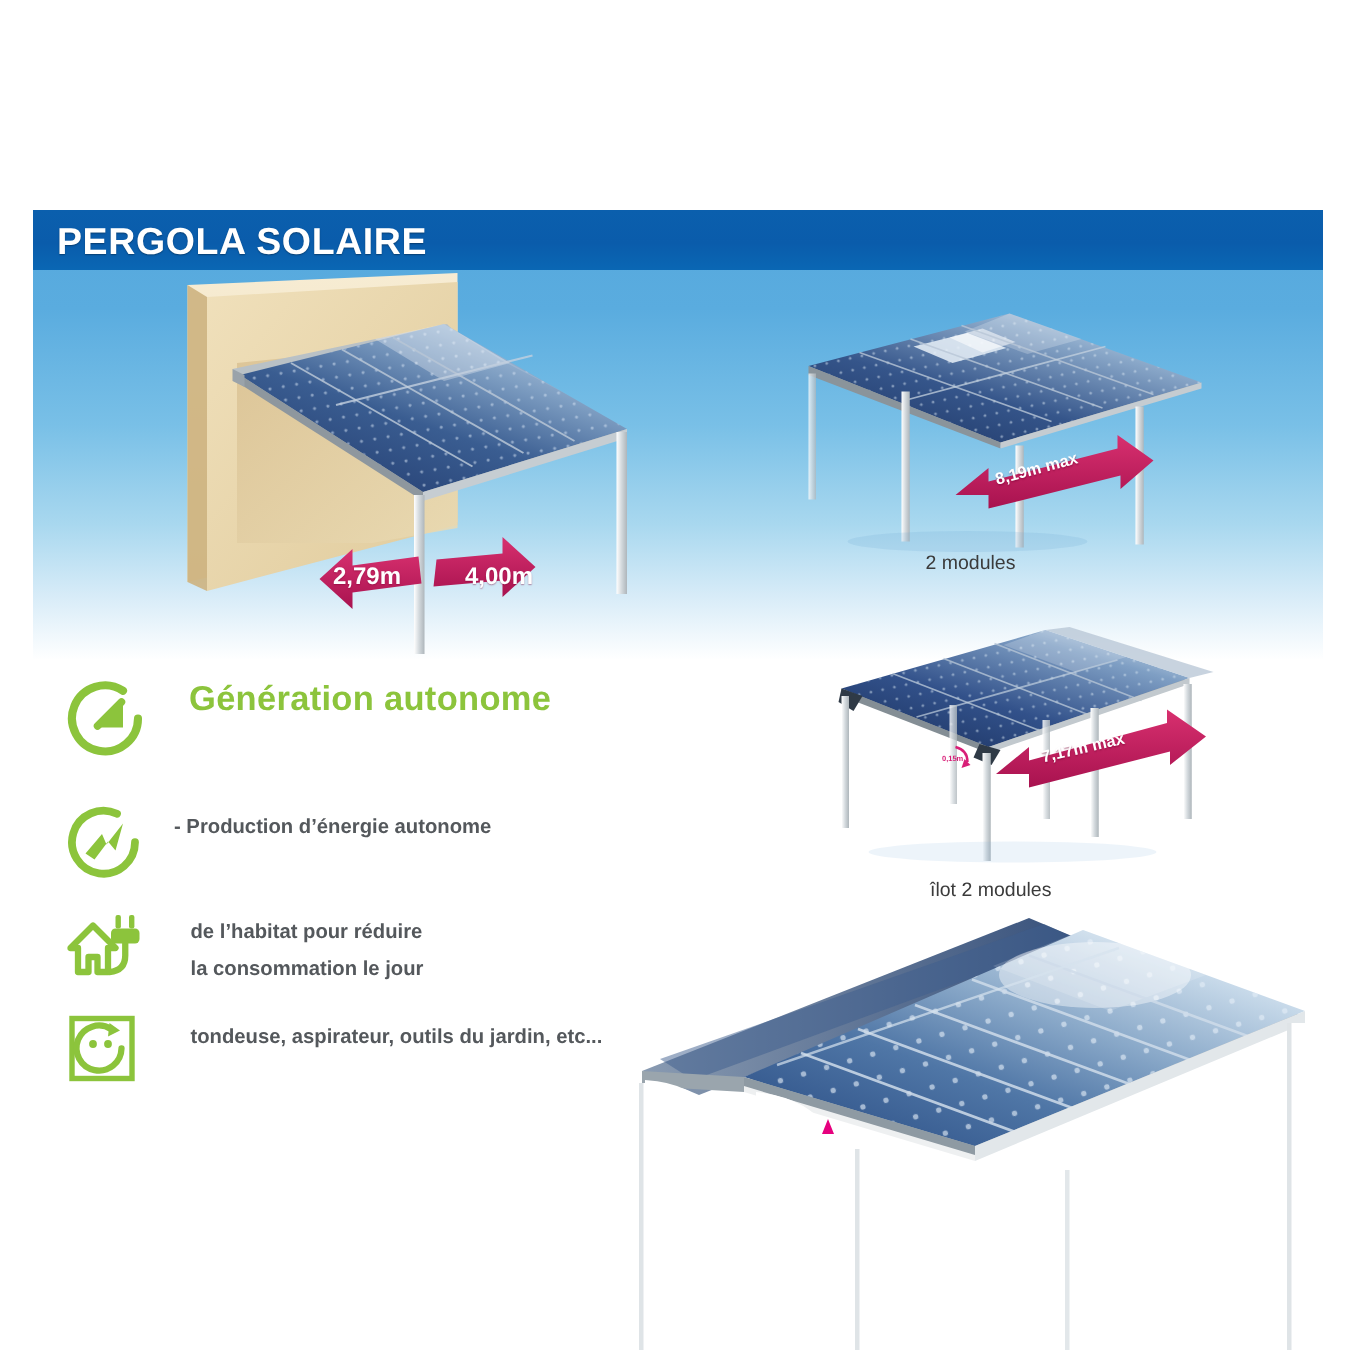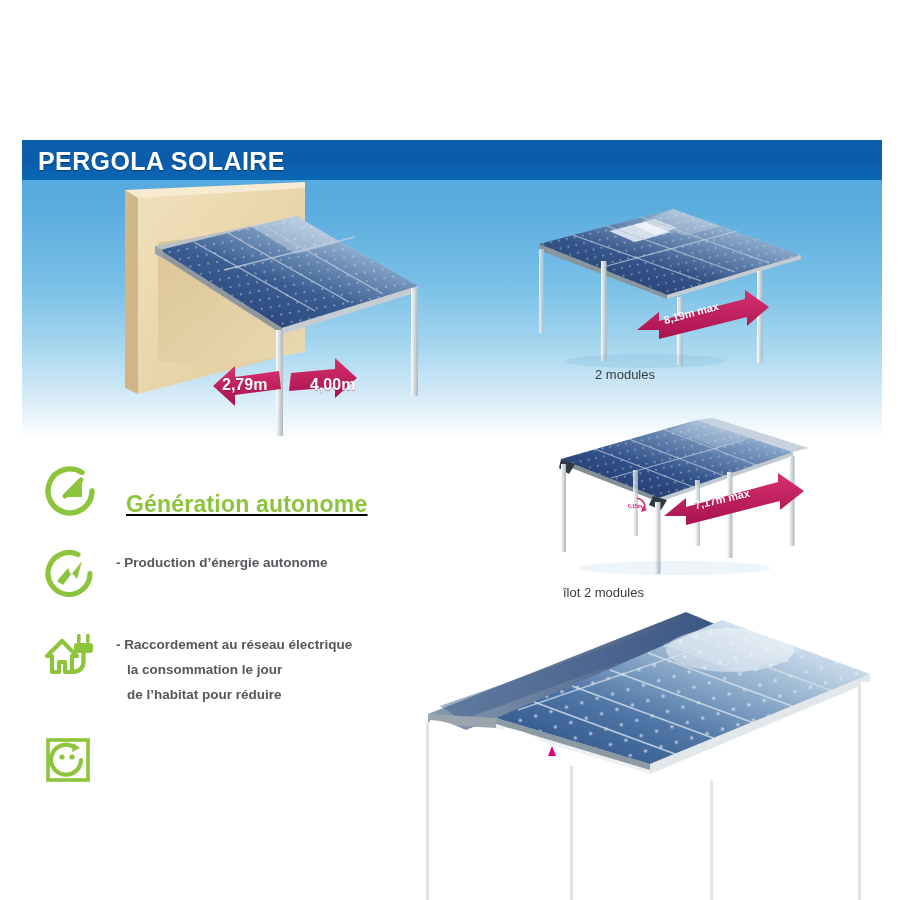--- a/index.html
+++ b/index.html
@@ -42,31 +42,31 @@
   #dim-a{ left:222px; top:376px; font-size:16px; }
   #dim-b{ left:278px; top:376px; font-size:16px;margin-left:32px; }
   #dim-c{ left:663px; top:307px; font-size:11px; transform:rotate(-15deg); }
   #dim-d{ left:694px; top:493px; font-size:11px; transform:rotate(-13deg); }
   #dim-e{ left:628px; top:503px; font-size:5px; color:#d81e77; text-shadow:none; }
 
   
   .caption{
     position:absolute; color:#3b3b3b; font-size:13px; white-space:nowrap;
   }
-  #cap-2mod{ left:595px; top:367px; }
-  #cap-ilot{ left:563px; top:585px; }
+  #cap-2mod{ left:617px; top:367px; }
+  #cap-ilot{ left:620px; top:585px; }
 
   
   .features{ position:absolute; left:44px; top:452px; width:420px; }
-  .feat-title-row{ display:flex; align-items:flex-end; height:66px;text-decoration:underline; }
+  .feat-title-row{ display:flex; align-items:flex-start; height:66px; }
   .feat-title{
     margin-left:28px; font-size:23px; font-weight:bold; color:#8cc43c;
     letter-spacing:.2px; white-space:nowrap;
   }
-  .feat-row{ display:flex; align-items:flex-start; margin-top:30px; }
+  .feat-row{ display:flex; align-items:flex-start; margin-top:18px; }
   .feat-icon{ width:56px; min-width:56px; height:52px; }
   .feat-text{ margin-left:16px; padding-top:2px; }
   .feat-line{
     font-size:13.5px; color:#54585c; font-weight:bold;
     line-height:25px; white-space:nowrap;
   }
   .feat-line.indent{ padding-left:11px; }
   .icon-green{ display:block; }
 </style>
 </head>
@@ -366,35 +366,35 @@
       <span class="feat-icon">
         <svg class="icon-green" width="52" height="48" viewBox="0 0 52 48">
           <path d="M3,26 L18,11 L33,26 L28,26 L28,42 L21,42 L21,32 L15,32 L15,42 L8,42 L8,26 Z" fill="none" stroke="#8cc43c" stroke-width="4.2" stroke-linejoin="round"></path>
           <rect x="33" y="4" width="3.6" height="9" rx="1.4" fill="#8cc43c"></rect>
           <rect x="42" y="4" width="3.6" height="9" rx="1.4" fill="#8cc43c"></rect>
           <rect x="30" y="13" width="19" height="10" rx="3" fill="#8cc43c"></rect>
           <path d="M39.5,23 L39.5,31 Q39.5,41 29,42" fill="none" stroke="#8cc43c" stroke-width="4.2" stroke-linecap="round"></path>
         </svg>
       </span>
       <span class="feat-text">
-        <div class="feat-line">- Raccordement au réseau électrique</div>
+        <div class="feat-line indent">de l’habitat pour réduire</div>
         <div class="feat-line indent">la consommation le jour</div>
-        <div class="feat-line indent">de l’habitat pour réduire</div>
       </span>
     </div>
 
     <div class="feat-row">
       <span class="feat-icon">
         <svg class="icon-green" width="52" height="48" viewBox="0 0 52 48">
           <rect x="4" y="3" width="40" height="40" fill="none" stroke="#8cc43c" stroke-width="3.6"></rect>
           <path d="M30,10 A15,15 0 1 0 37,23" fill="none" stroke="#8cc43c" stroke-width="4.2" stroke-linecap="round"></path>
           <path d="M29,6 L36,11 L28,15 Z" fill="#8cc43c"></path>
           <circle cx="18" cy="20" r="2.6" fill="#8cc43c"></circle>
           <circle cx="28" cy="20" r="2.6" fill="#8cc43c"></circle>
         </svg>
       </span>
       <span class="feat-text">
+        <div class="feat-line indent">tondeuse, aspirateur, outils du jardin, etc...</div>
       </span>
     </div>
 
   </div>
 
 </div>
 
 </body></html>

